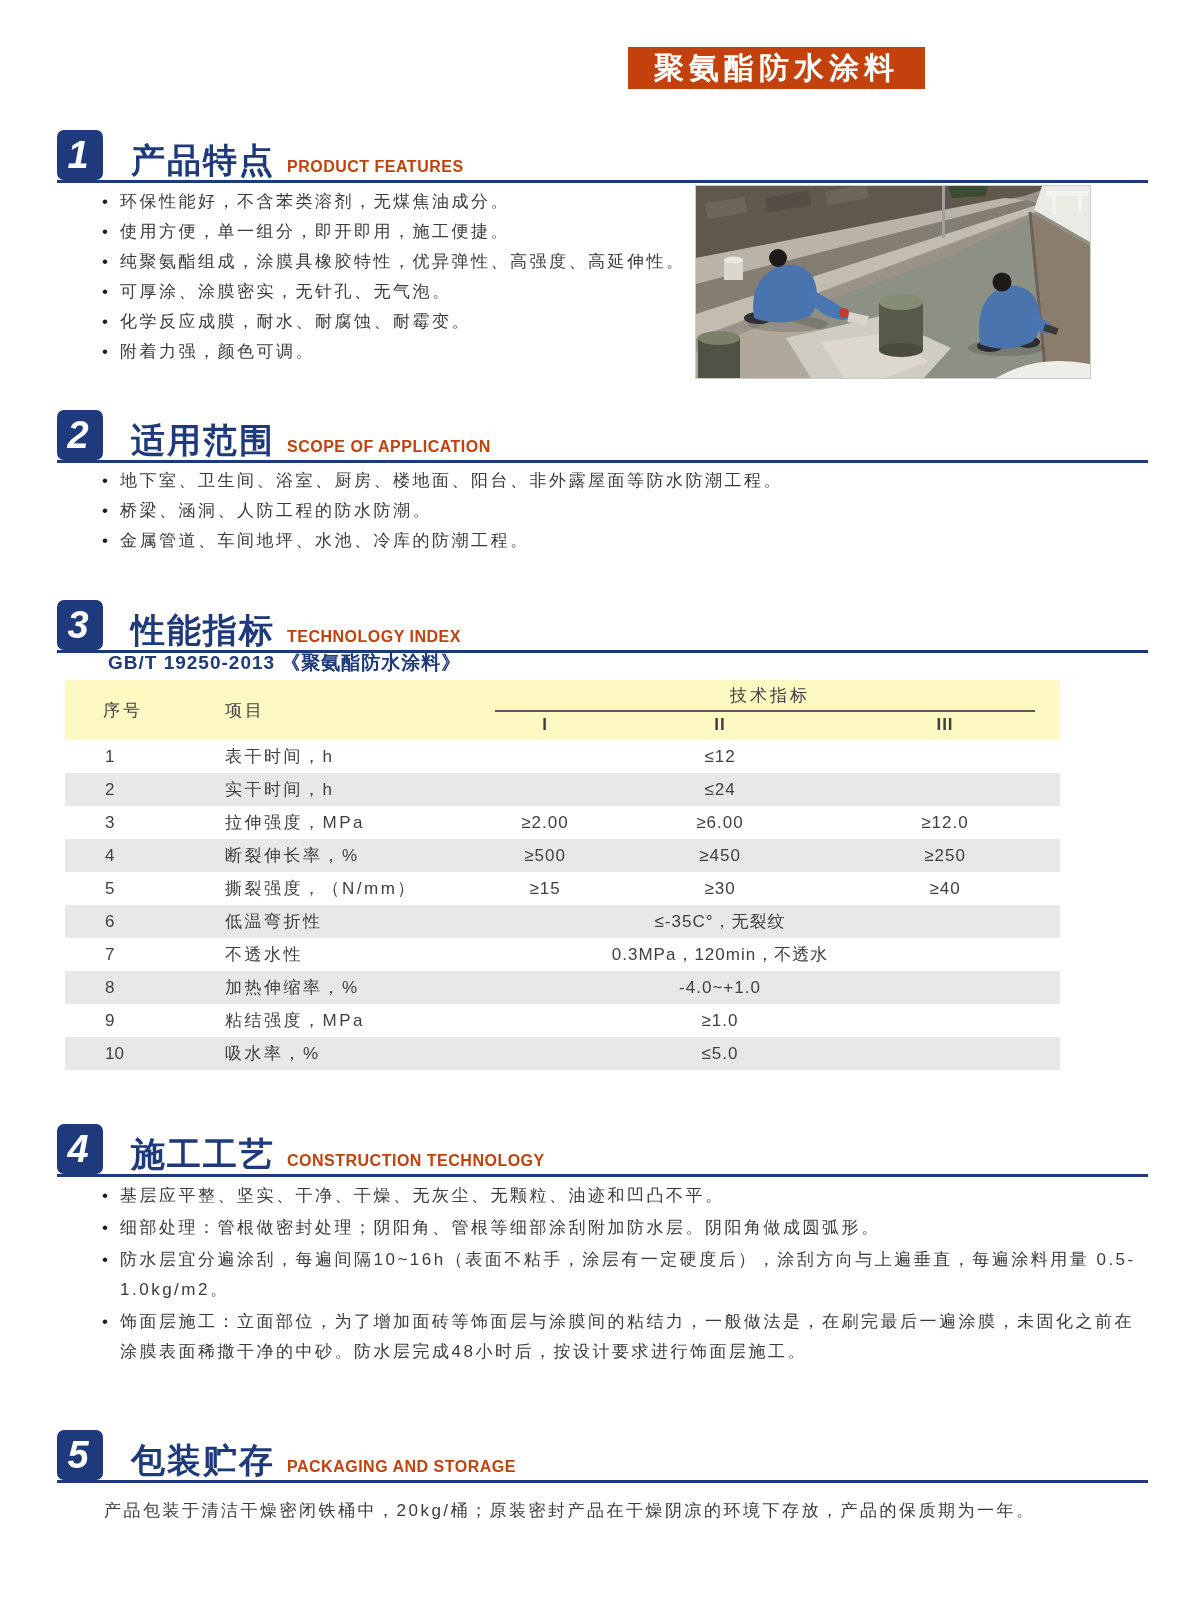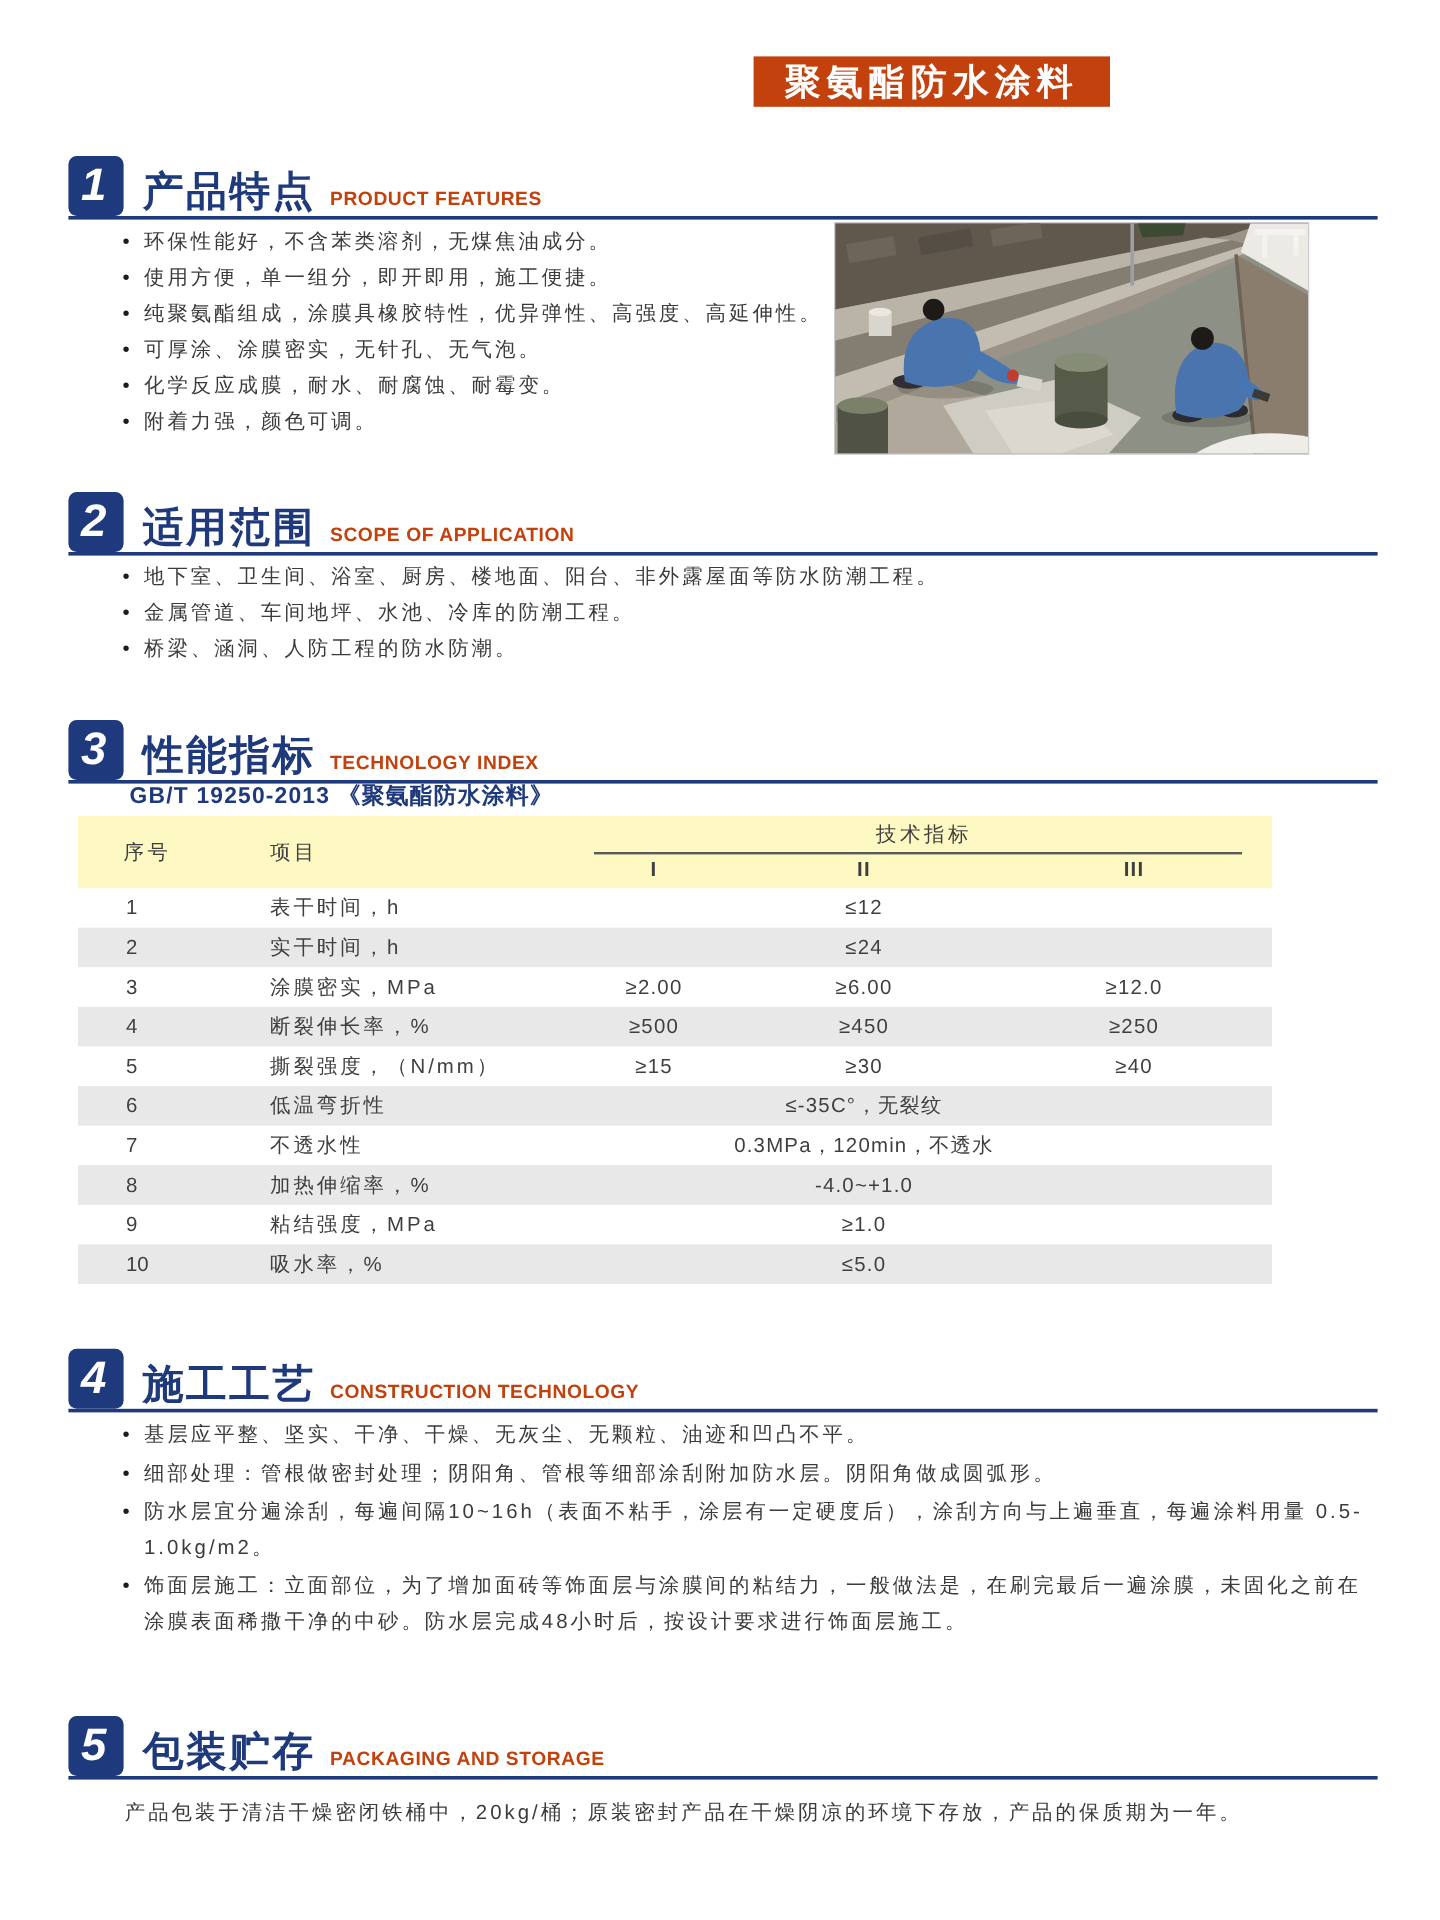--- a/index.html
+++ b/index.html
@@ -22,21 +22,21 @@
     border-bottom:3px solid #1e3a7c;
     display:flex; align-items:flex-end;
   }
   .sec-badge {
     width:46px; height:50px; background:#1e3a7c; border-radius:7px;
     color:#ffffff; display:flex; align-items:center; justify-content:center;
     font-size:38px; font-weight:bold; font-style:italic; padding-right:4px;
     box-sizing:border-box; flex:0 0 auto;
   }
   .sec-title-cn {
-    margin-left:16px; color:#1e3a7c; font-weight:bold; font-size:34px;
+    margin-left:28px; color:#1e3a7c; font-weight:bold; font-size:34px;
     letter-spacing:2px; line-height:1; padding-bottom:3px;
   }
   .sec-title-en {
     margin-left:12px; color:#c2410c; font-weight:bold; font-size:16px;
     letter-spacing:0.5px; line-height:1; padding-bottom:5px;
   }
 
   
   .bullets { list-style:none; margin:0; padding:0; position:absolute; }
   .bullets li {
@@ -174,22 +174,22 @@
     </svg>
   </div>
 
   <div class="sec-header" style="top:407px;">
     <div class="sec-badge">2</div>
     <div class="sec-title-cn">适用范围</div>
     <div class="sec-title-en">SCOPE OF APPLICATION</div>
   </div>
   <ul class="bullets b2">
     <li>地下室、卫生间、浴室、厨房、楼地面、阳台、非外露屋面等防水防潮工程。</li>
+    <li>桥梁、涵洞、人防工程的防水防潮。</li>
     <li>金属管道、车间地坪、水池、冷库的防潮工程。</li>
-    <li>桥梁、涵洞、人防工程的防水防潮。</li>
   </ul>
 
   <div class="sec-header" style="top:597px;">
     <div class="sec-badge">3</div>
     <div class="sec-title-cn">性能指标</div>
     <div class="sec-title-en">TECHNOLOGY INDEX</div>
   </div>
   <div class="standard">GB/T 19250-2013 《聚氨酯防水涂料》</div>
 
   <div class="tbl">
@@ -216,21 +216,21 @@
       </div>
       <div class="trow">
         <span class="td-seq">2</span>
         <span class="td-item">实干时间，h</span>
         <span class="td-v"></span>
         <span class="td-v">≤24</span>
         <span class="td-v"></span>
       </div>
       <div class="trow">
         <span class="td-seq">3</span>
-        <span class="td-item">涂膜密实，MPa</span>
+        <span class="td-item">拉伸强度，MPa</span>
         <span class="td-v">≥2.00</span>
         <span class="td-v">≥6.00</span>
         <span class="td-v">≥12.0</span>
       </div>
       <div class="trow">
         <span class="td-seq">4</span>
         <span class="td-item">断裂伸长率，%</span>
         <span class="td-v">≥500</span>
         <span class="td-v">≥450</span>
         <span class="td-v">≥250</span>

